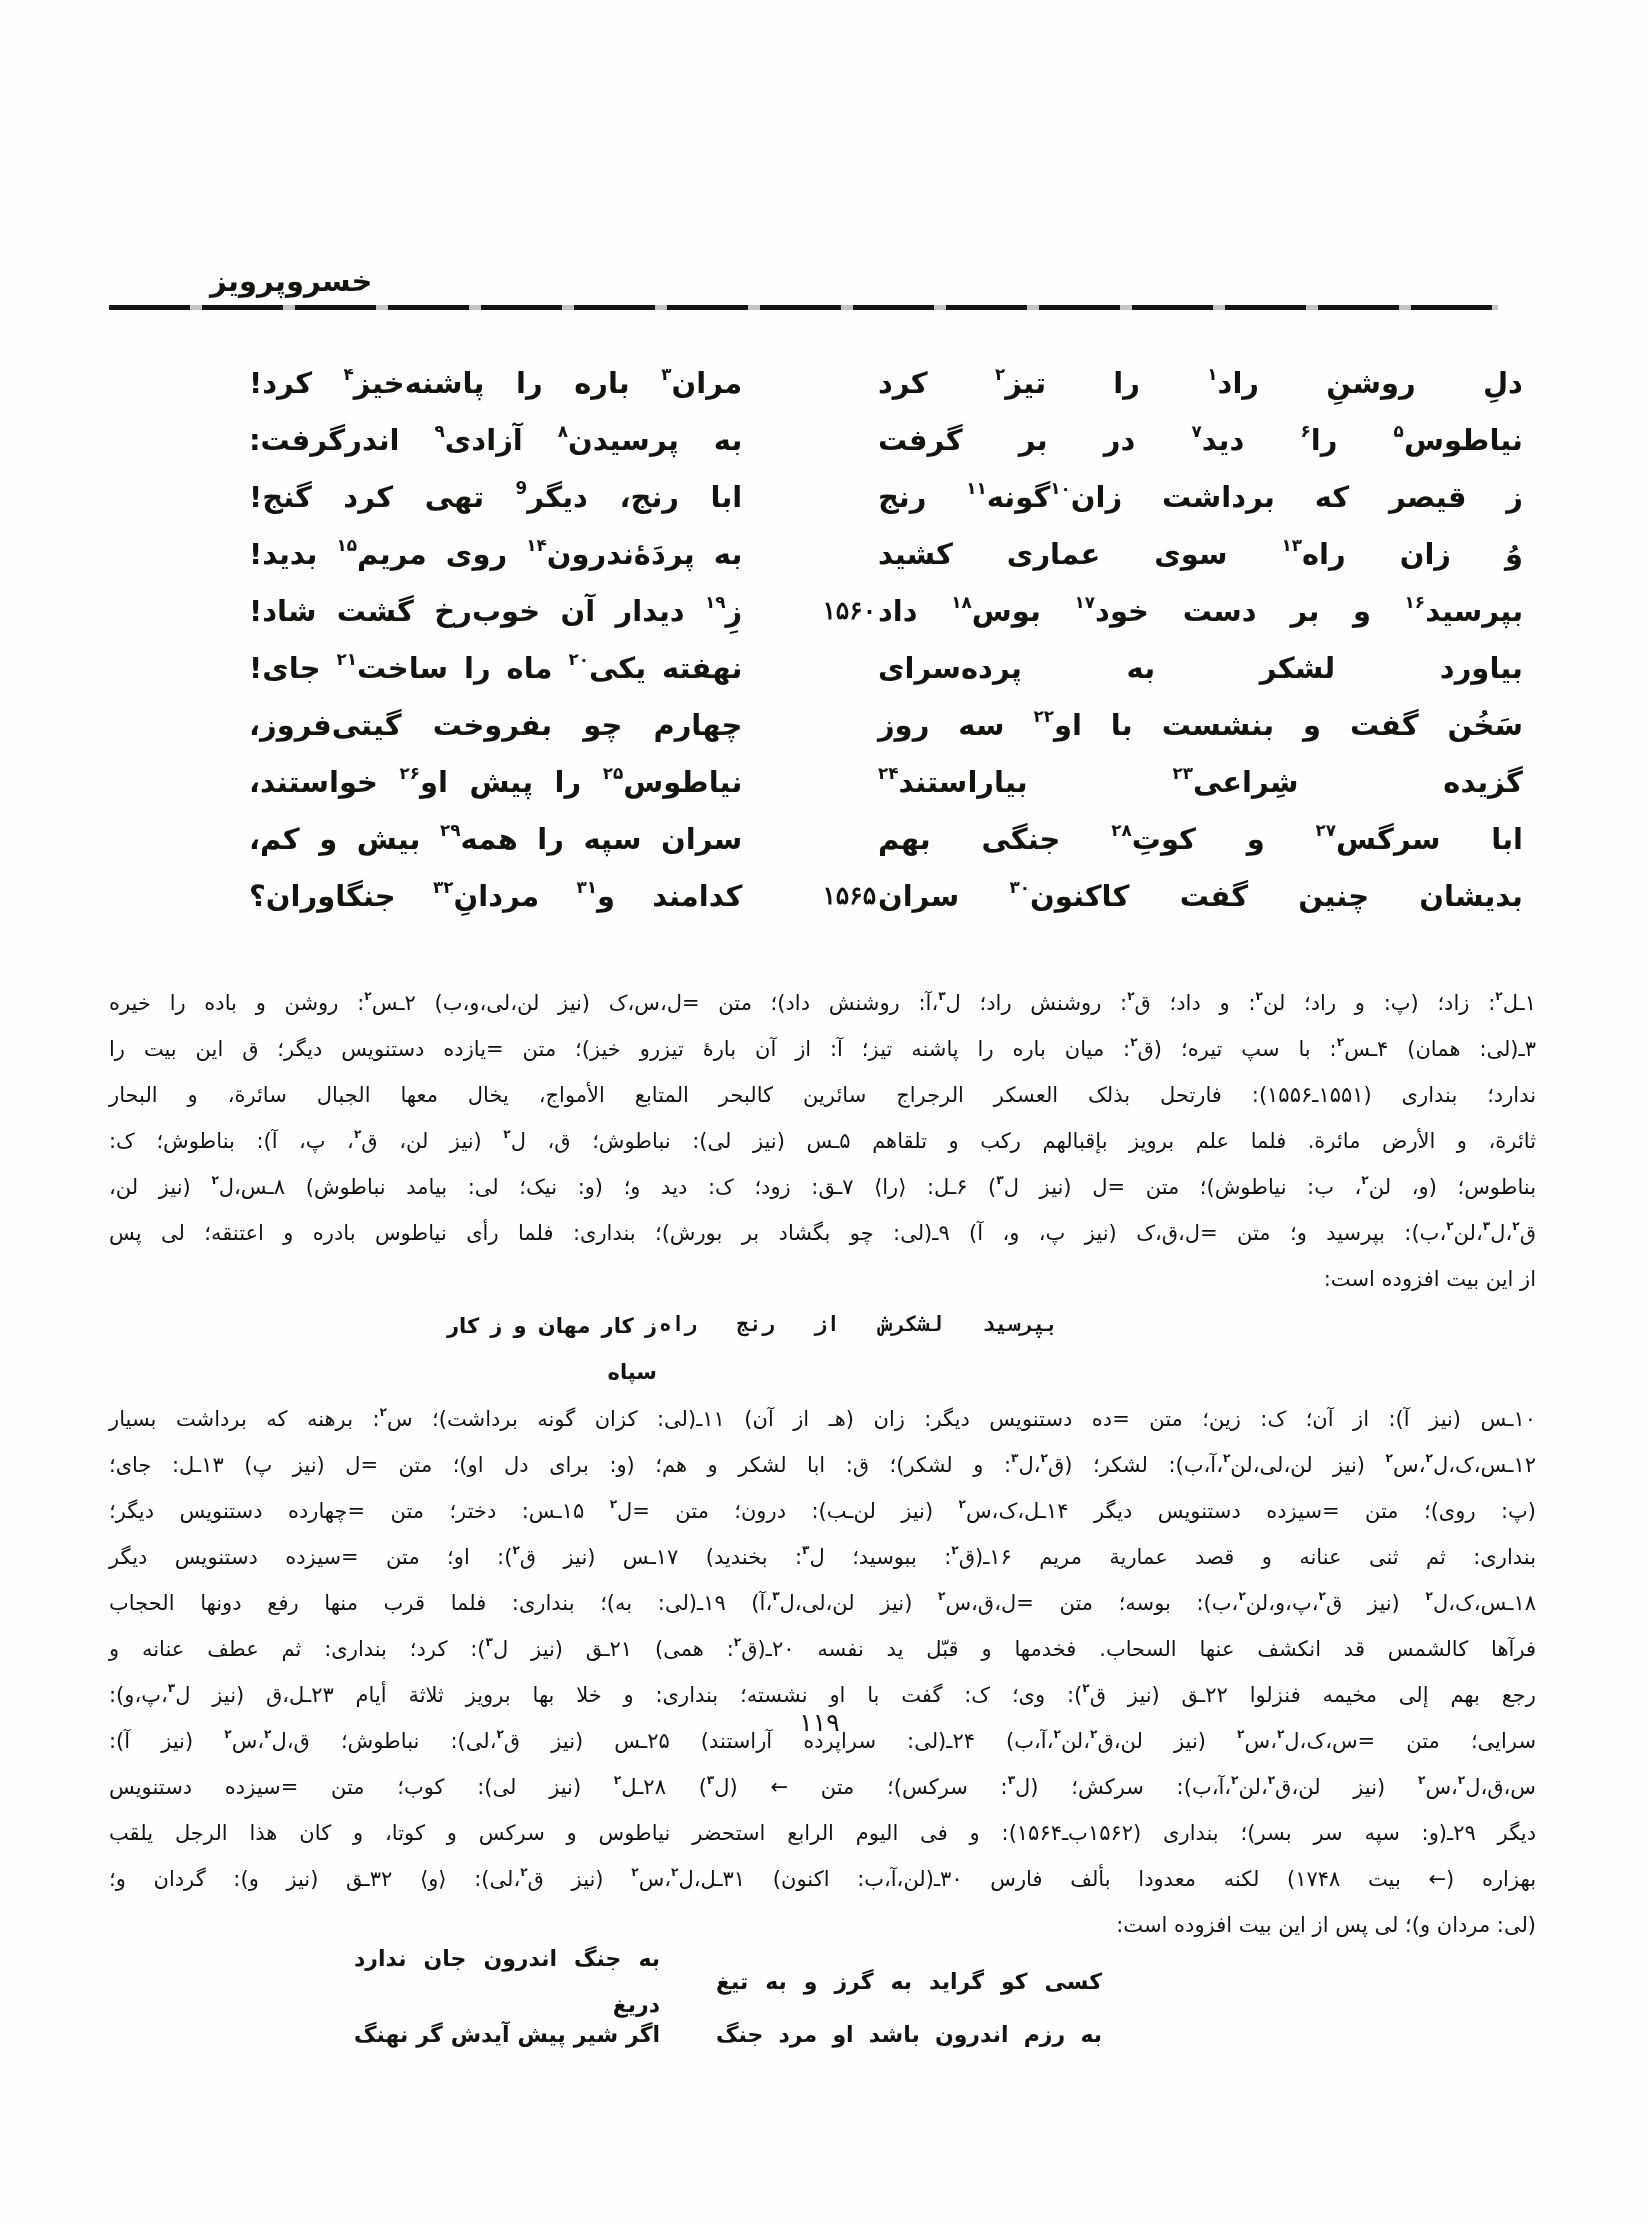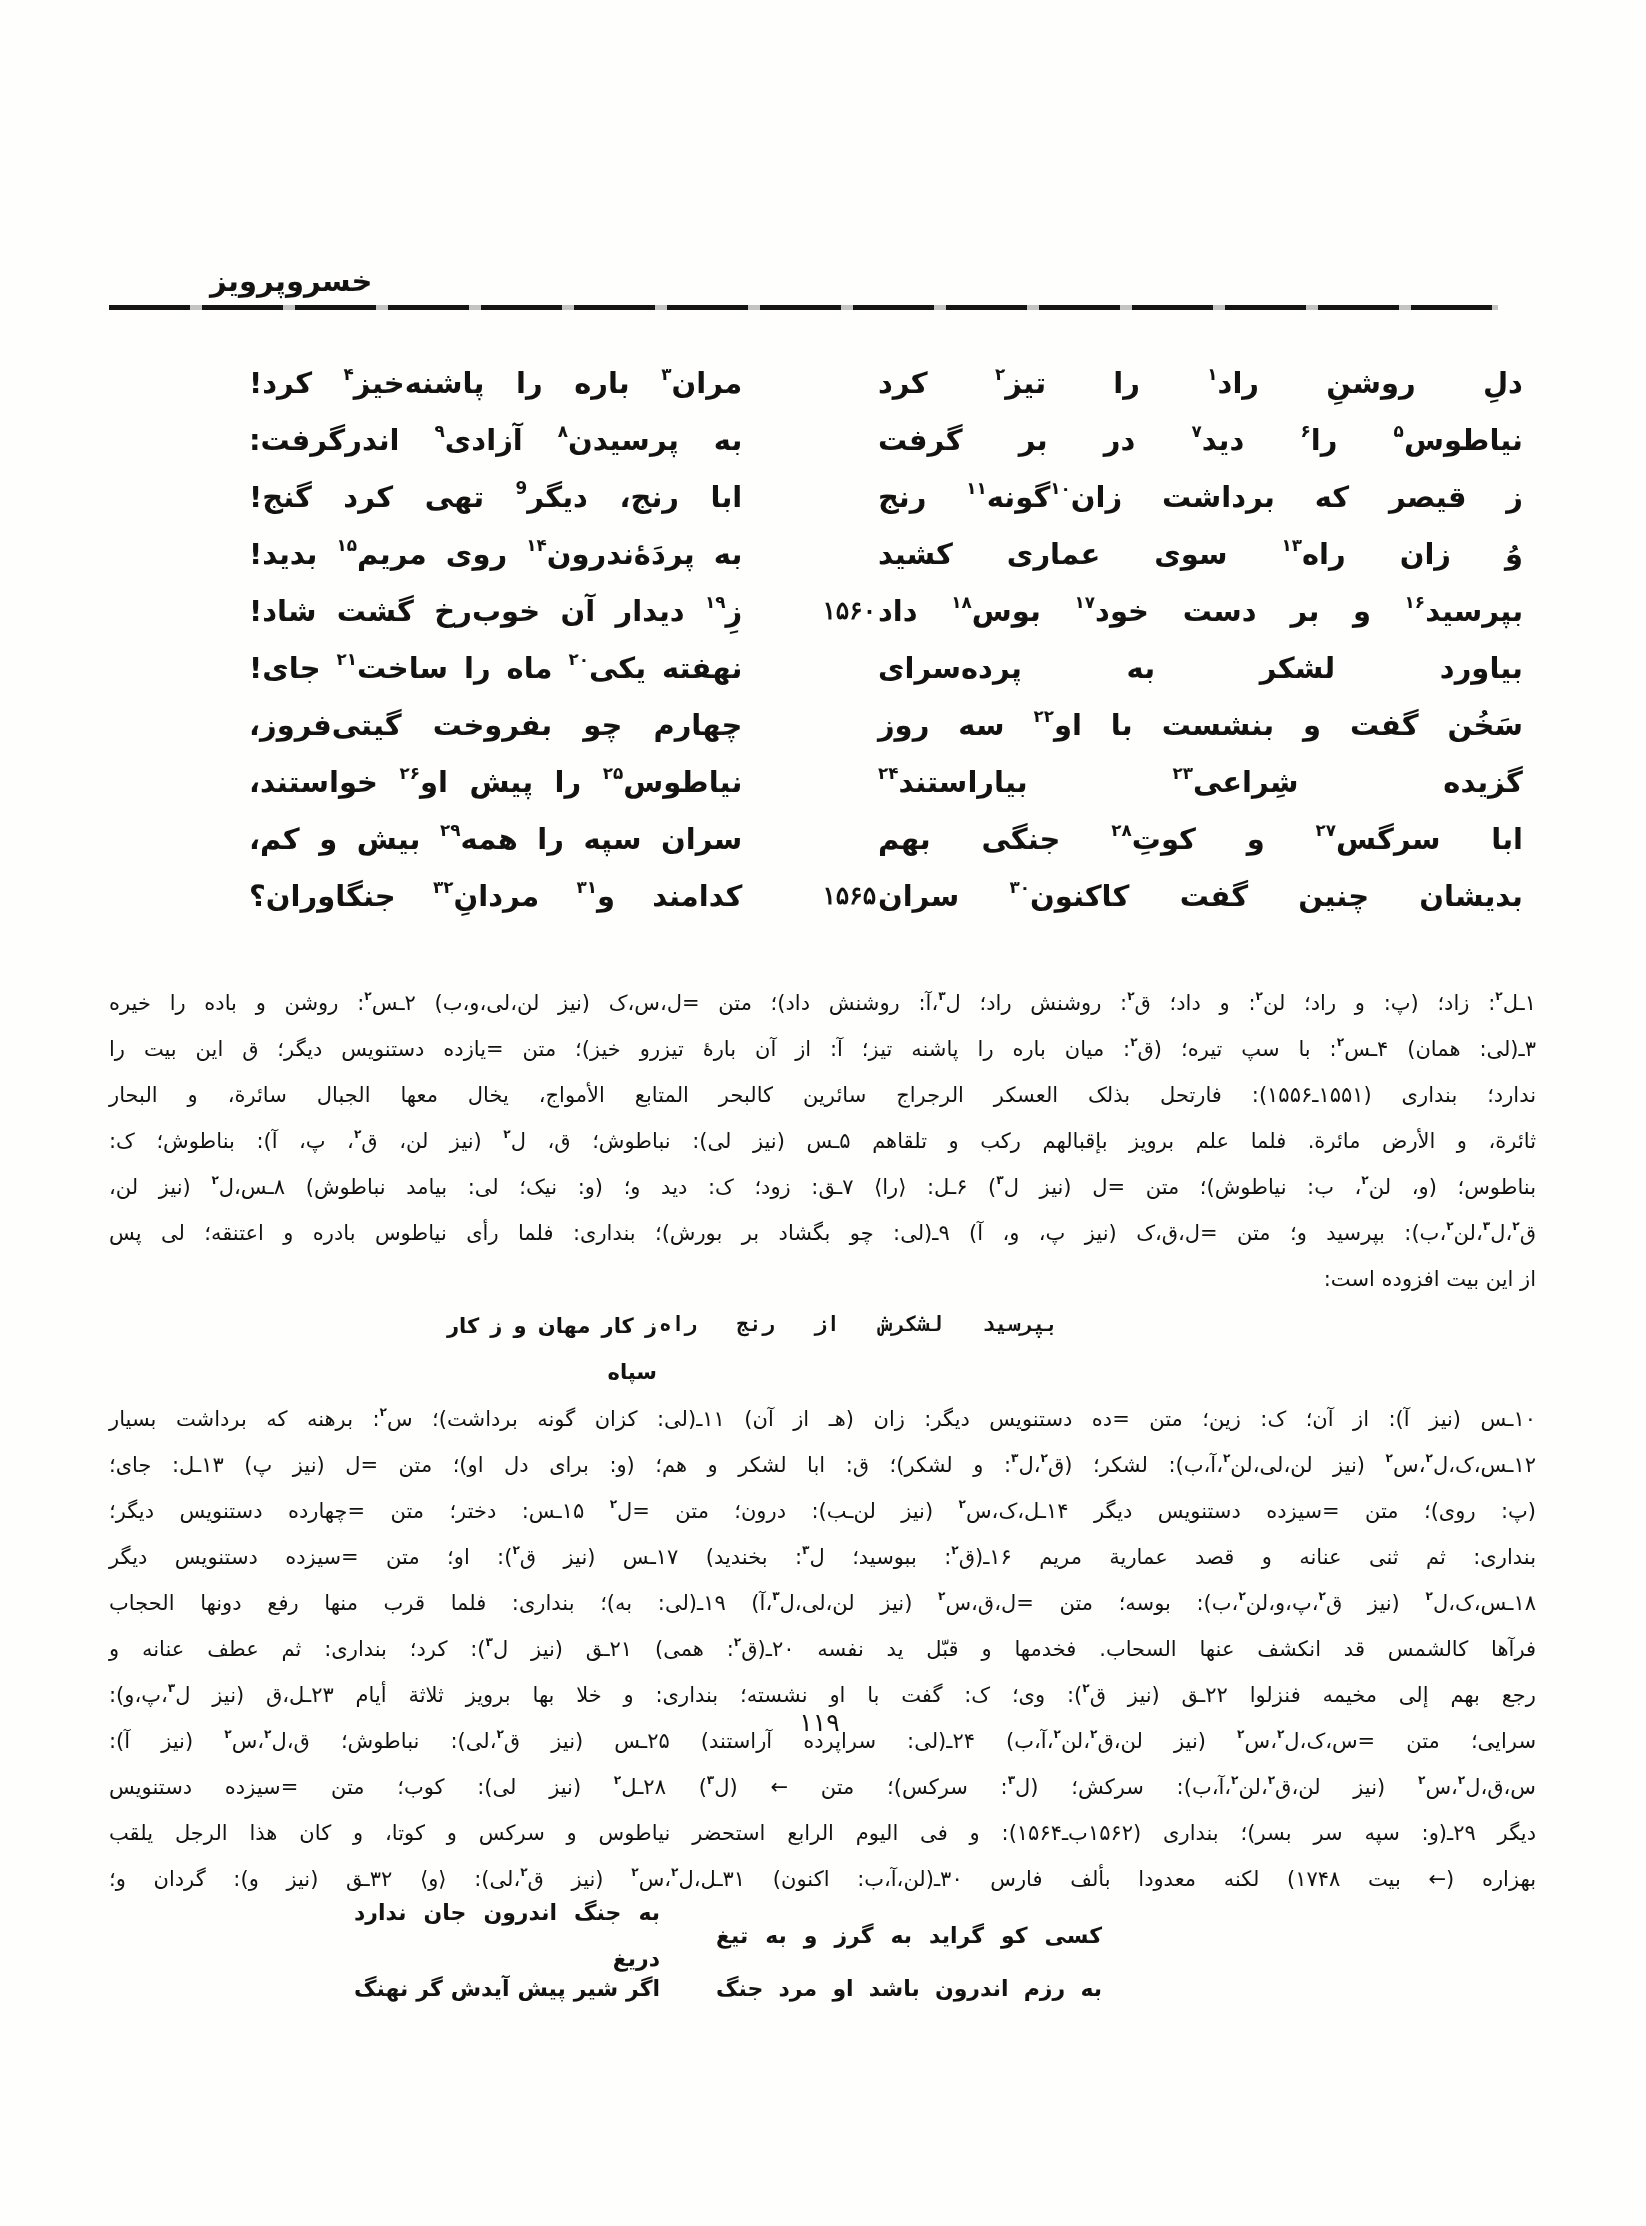--- a/index.html
+++ b/index.html
@@ -149,20 +149,21 @@
         <div class="fn-line">۱۲ـس،ک،ل<sup>۲</sup>،س<sup>۲</sup> (نیز لن،لی،لن<sup>۲</sup>،آ،ب): لشکر؛ (ق<sup>۲</sup>،ل<sup>۳</sup>: و لشکر)؛ ق: ابا لشکر و هم؛ (و: برای دل او)؛ متن =ل (نیز پ)  ۱۳ـل: جای؛</div>
         <div class="fn-line">(پ: روی)؛ متن =سیزده دستنویس دیگر  ۱۴ـل،ک،س<sup>۲</sup> (نیز لن‌ـب): درون؛ متن =ل<sup>۲</sup>  ۱۵ـس: دختر؛ متن =چهارده دستنویس دیگر؛</div>
         <div class="fn-line">بنداری: ثم ثنی عنانه و قصد عماریة مریم  ۱۶ـ(ق<sup>۲</sup>: ببوسید؛ ل<sup>۳</sup>: بخندید)  ۱۷ـس (نیز ق<sup>۲</sup>): او؛ متن =سیزده دستنویس دیگر</div>
         <div class="fn-line">۱۸ـس،ک،ل<sup>۲</sup> (نیز ق<sup>۲</sup>،پ،و،لن<sup>۲</sup>،ب): بوسه؛ متن =ل،ق،س<sup>۲</sup> (نیز لن،لی،ل<sup>۳</sup>،آ)  ۱۹ـ(لی: به)؛ بنداری: فلما قرب منها رفع دونها الحجاب</div>
         <div class="fn-line">فرآها کالشمس قد انکشف عنها السحاب. فخدمها و قبّل ید نفسه  ۲۰ـ(ق<sup>۲</sup>: همی)  ۲۱ـق (نیز ل<sup>۳</sup>): کرد؛ بنداری: ثم عطف عنانه و</div>
         <div class="fn-line">رجع بهم إلی مخیمه فنزلوا  ۲۲ـق (نیز ق<sup>۲</sup>): وی؛ ک: گفت با او نشسته؛ بنداری: و خلا بها برویز ثلاثة أیام  ۲۳ـل،ق (نیز ل<sup>۳</sup>،پ،و):</div>
         <div class="fn-line">سرایی؛ متن =س،ک،ل<sup>۲</sup>،س<sup>۲</sup> (نیز لن،ق<sup>۲</sup>،لن<sup>۲</sup>،آ،ب)  ۲۴ـ(لی: سراپرده آراستند)  ۲۵ـس (نیز ق<sup>۲</sup>،لی): نباطوش؛ ق،ل<sup>۲</sup>،س<sup>۲</sup> (نیز آ):</div>
         <div class="fn-line">س،ق،ل<sup>۲</sup>،س<sup>۲</sup> (نیز لن،ق<sup>۲</sup>،لن<sup>۲</sup>،آ،ب): سرکش؛ (ل<sup>۳</sup>: سرکس)؛ متن ← (ل<sup>۳</sup>)  ۲۸ـل<sup>۲</sup> (نیز لی): کوب؛ متن =سیزده دستنویس</div>
         <div class="fn-line">دیگر  ۲۹ـ(و: سپه سر بسر)؛ بنداری (۱۵۶۲ب‌ـ۱۵۶۴): و فی الیوم الرابع استحضر نیاطوس و سرکس و کوتا، و کان هذا الرجل یلقب</div>
         <div class="fn-line">بهزاره (← بیت ۱۷۴۸) لکنه معدودا بألف فارس  ۳۰ـ(لن،آ،ب: اکنون)  ۳۱ـل،ل<sup>۲</sup>،س<sup>۲</sup> (نیز ق<sup>۲</sup>،لی): ⟨و⟩  ۳۲ـق (نیز و): گردان و؛</div>
+        <div class="fn-line fn-last">(لی: مردان و)؛ لی پس از این بیت افزوده است:</div>
       </div>
     <div class="closing-verse" id="closing-verse">
         <div class="cbayt">
           <div class="cv1">کسی کو گراید به گرز و به تیغ</div>
           <div class="cv2">به جنگ اندرون جان ندارد دریغ</div>
         </div>
         <div class="cbayt">
           <div class="cv1">به رزم اندرون باشد او مرد جنگ</div>
           <div class="cv2">اگر شیر پیش آیدش گر نهنگ</div>
         </div>

